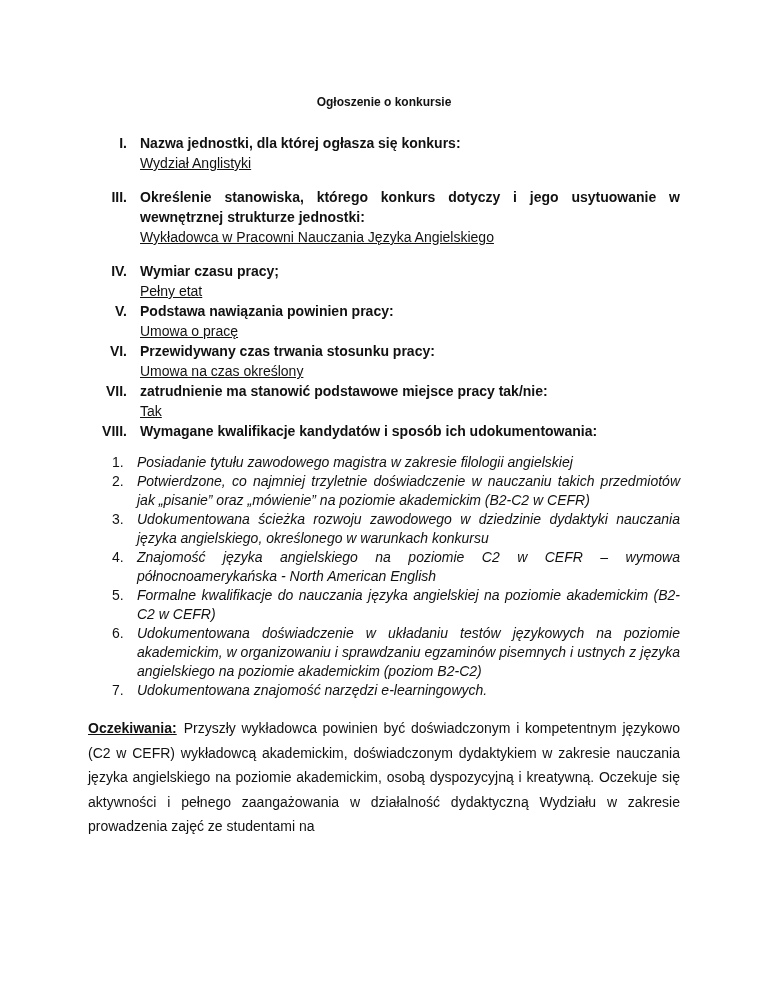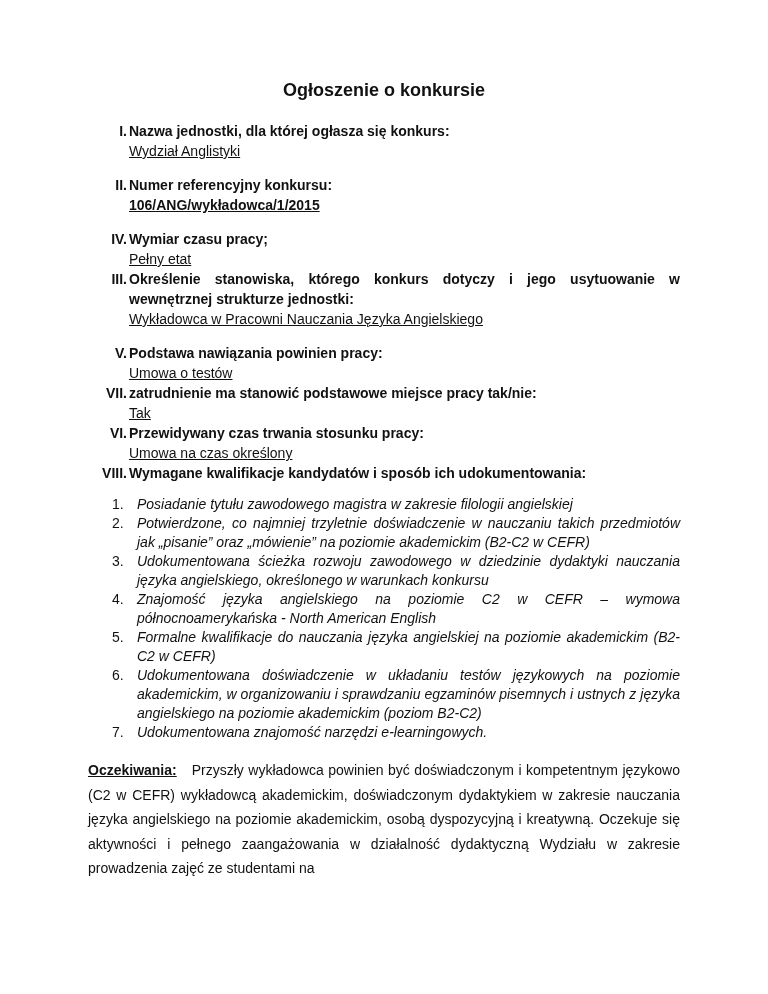--- a/index.html
+++ b/index.html
@@ -14,41 +14,41 @@
     margin: 0 auto;
     background: #ffffff;
     box-sizing: border-box;
     padding: 80px 88px 0 88px;
     font-family: "Liberation Sans", "DejaVu Sans", sans-serif;
     color: #111111;
     font-size: 14px;
     overflow: hidden;
   }
   .title {
-    font-size: 18px;
+    font-size: 12px;
     font-weight: bold;
     text-align: center;
     line-height: 20px;
-    margin: 0 0 21px 0;
+    margin: 12px 0 21px 0;
   }
   
   .roman-list { margin: 0; }
   .roman-item {
     display: flex;
     line-height: 20px;
   }
   .roman-item.spaced { margin-bottom: 14px; }
   .rnum {
     width: 39px;
     flex-shrink: 0;
     text-align: right;
     font-weight: bold;
   }
   .rcontent {
-    margin-left: 2px;
+    margin-left: 13px;
     flex: 1 1 auto;
   }
   .rlabel {
     font-weight: bold;
     text-align: justify;
   }
   .rvalue { font-weight: normal; text-decoration: underline; }
   .rvalue.bold-value { font-weight: bold; }
   
   .qual-list {
@@ -69,85 +69,78 @@
   }
   
   .expectations {
     margin: 16px 0 0 0;
     line-height: 24.5px;
     text-align: justify;
   }
   .exp-heading {
     font-weight: bold;
     text-decoration: underline;
-    margin-right: 15px;
+    margin-right: 7px;
   }
 </style>
 </head>
 <body>
 
 <div class="page">
 
   <h1 class="title">Ogłoszenie o konkursie</h1>
 
   <div class="roman-list">
 
     <div class="roman-item spaced">
       <div class="rnum">I.</div>
       <div class="rcontent">
         <div class="rlabel">Nazwa jednostki, dla której ogłasza się konkurs:</div>
         <div class="rvalue">Wydział Anglistyki</div>
       </div>
     </div>
 
+
     <div class="roman-item spaced">
-      <div class="rnum">II.</div>
+      <div class="rnum">III.</div>
       <div class="rcontent">
-        <div class="rlabel">Numer referencyjny konkursu:</div>
-        <div class="rvalue bold-value">106/ANG/wykładowca/1/2015</div>
+        <div class="rlabel">Określenie stanowiska, którego konkurs dotyczy i jego usytuowanie w wewnętrznej strukturze jednostki:</div>
+        <div class="rvalue">Wykładowca w Pracowni Nauczania Języka Angielskiego</div>
       </div>
     </div>
 
     <div class="roman-item">
       <div class="rnum">IV.</div>
       <div class="rcontent">
         <div class="rlabel">Wymiar czasu pracy;</div>
         <div class="rvalue">Pełny etat</div>
       </div>
     </div>
 
-    <div class="roman-item spaced">
-      <div class="rnum">III.</div>
+    <div class="roman-item">
+      <div class="rnum">V.</div>
       <div class="rcontent">
-        <div class="rlabel">Określenie stanowiska, którego konkurs dotyczy i jego usytuowanie w wewnętrznej strukturze jednostki:</div>
-        <div class="rvalue">Wykładowca w Pracowni Nauczania Języka Angielskiego</div>
+        <div class="rlabel">Podstawa nawiązania powinien pracy:</div>
+        <div class="rvalue">Umowa o pracę</div>
       </div>
     </div>
 
     <div class="roman-item">
-      <div class="rnum">V.</div>
+      <div class="rnum">VI.</div>
       <div class="rcontent">
-        <div class="rlabel">Podstawa nawiązania powinien pracy:</div>
-        <div class="rvalue">Umowa o testów</div>
+        <div class="rlabel">Przewidywany czas trwania stosunku pracy:</div>
+        <div class="rvalue">Umowa na czas określony</div>
       </div>
     </div>
 
     <div class="roman-item">
       <div class="rnum">VII.</div>
       <div class="rcontent">
         <div class="rlabel">zatrudnienie ma stanowić podstawowe miejsce pracy tak/nie:</div>
         <div class="rvalue">Tak</div>
-      </div>
-    </div>
-
-    <div class="roman-item">
-      <div class="rnum">VI.</div>
-      <div class="rcontent">
-        <div class="rlabel">Przewidywany czas trwania stosunku pracy:</div>
-        <div class="rvalue">Umowa na czas określony</div>
       </div>
     </div>
 
     <div class="roman-item">
       <div class="rnum">VIII.</div>
       <div class="rcontent">
         <div class="rlabel">Wymagane kwalifikacje kandydatów i sposób ich udokumentowania:</div>
       </div>
     </div>
 

